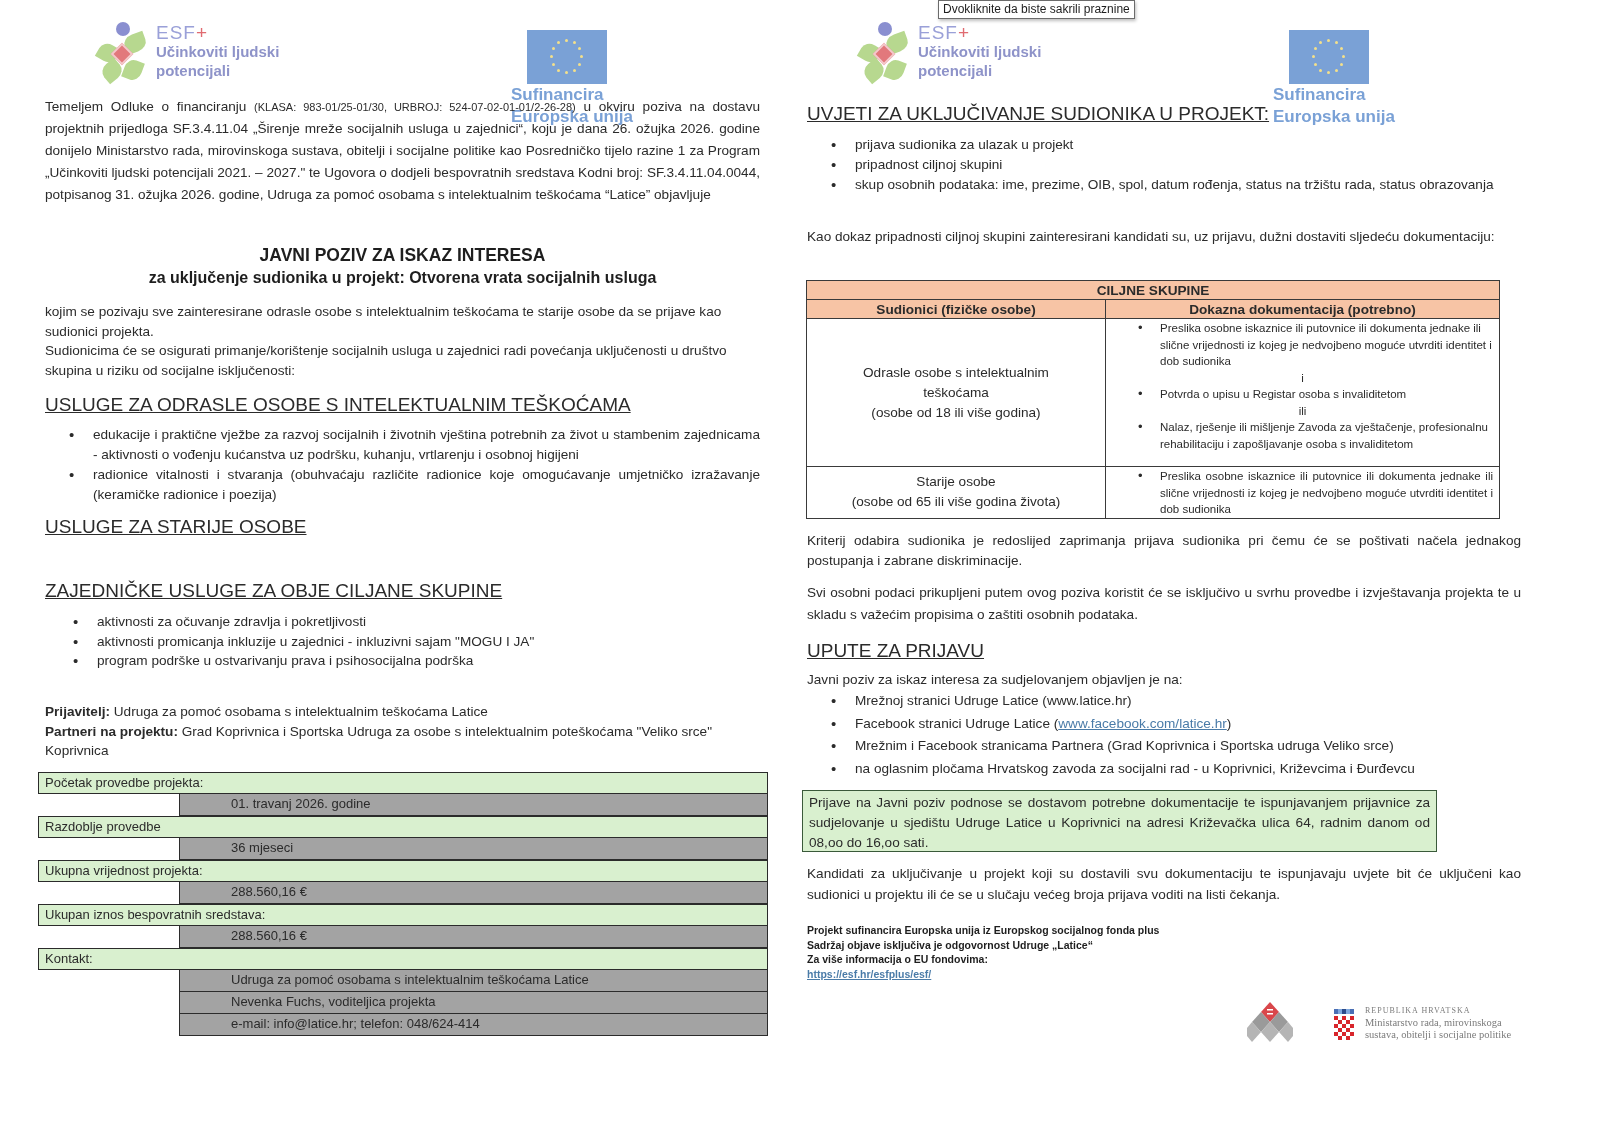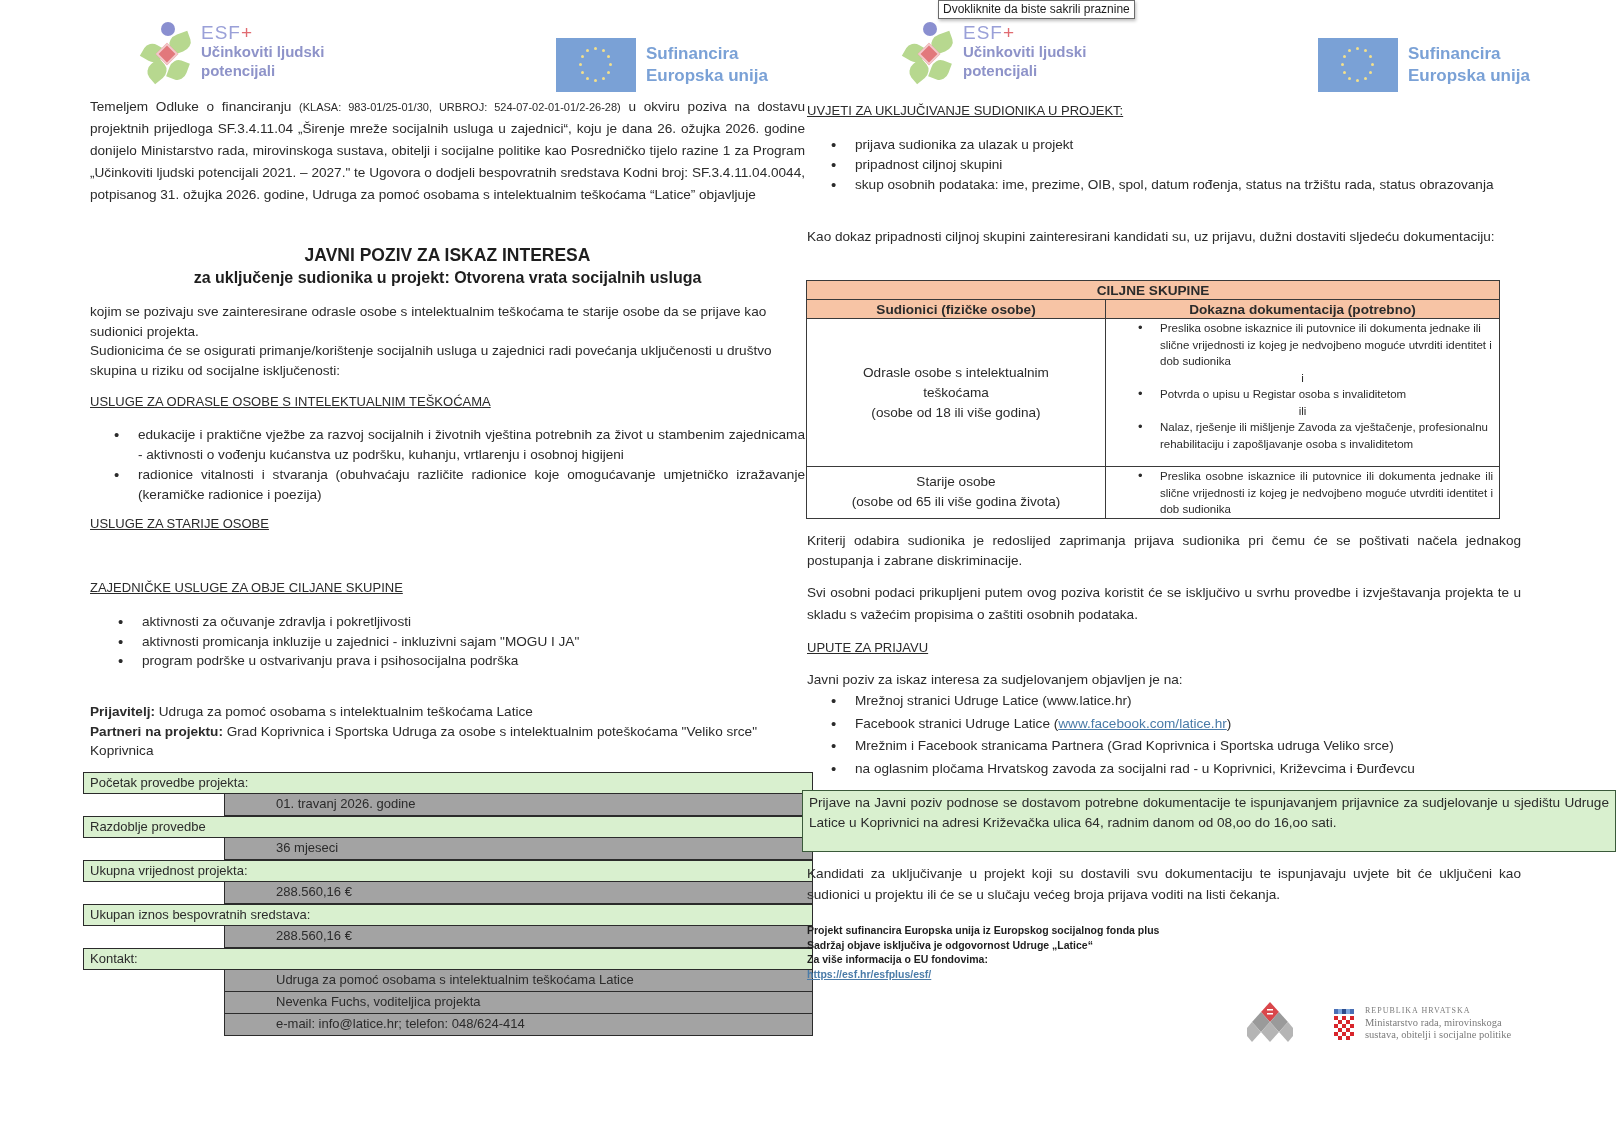--- a/index.html
+++ b/index.html
@@ -1,48 +1,48 @@
 <!DOCTYPE html>
 <html><head>
 <meta charset="utf-8">
 <style>
   * { box-sizing: border-box; margin: 0; padding: 0; }
   html, body { width: 1620px; height: 1127px; background: #ffffff; overflow: hidden; }
   body { font-family: "Liberation Sans", "DejaVu Sans", sans-serif; color: #2b2b2b; position: relative; }
 
-  .page { position: absolute; top: 0; height: 1127px; margin-left: 45px; }
+  .page { position: absolute; top: 0; height: 1127px; }
   .page-left { left: 0; width: 810px; }
   .page-right { left: 810px; width: 810px; }
 
   
   .esf-logo { position: absolute; top: 20px; display: flex; align-items: center; }
   .esf-mark { width: 56px; height: 62px; position: relative; margin-right: 6px; }
   .esf-mark .dot { position: absolute; left: 22px; top: 2px; width: 14px; height: 14px; border-radius: 50%; background: #8a8fd0; }
   .esf-mark .petal { position: absolute; background: #b7d88f; border-radius: 50% 0 50% 0; }
   .esf-mark .p1 { left: 30px; top: 14px; width: 22px; height: 18px; transform: rotate(-20deg); }
   .esf-mark .p2 { left: 4px; top: 24px; width: 20px; height: 18px; transform: rotate(30deg); }
   .esf-mark .p3 { left: 8px; top: 42px; width: 20px; height: 18px; transform: rotate(-40deg); }
   .esf-mark .p4 { left: 30px; top: 40px; width: 18px; height: 20px; transform: rotate(20deg); }
   .esf-mark .diamond { position: absolute; left: 20px; top: 26px; width: 16px; height: 16px; background: #e2787c; transform: rotate(45deg); border: 2px solid #f3c9cb; }
   .esf-text { line-height: 19px; }
   .esf-text .esf-top { font-size: 19px; color: #9aa0d8; font-weight: 400; letter-spacing: 1px; }
   .esf-text .esf-top .plus { color: #e06b71; }
   .esf-text .esf-line { font-size: 15px; color: #8e93c9; font-weight: bold; }
 
-  .eu-logo { position: absolute; top: 38px; display: flex; align-items: center; }
+  .eu-logo { position: absolute; top: 30px; display: flex; align-items: center; flex-direction: column; }
   .eu-flag { width: 80px; height: 54px; background: #7aa1d6; position: relative; margin-right: 10px; }
   .eu-flag .star { position: absolute; width: 3px; height: 3px; background: #f3e08a; border-radius: 50%; }
   .eu-text { font-size: 17px; color: #7aa1d6; font-weight: bold; line-height: 22px; }
 
   
   .p { position: absolute; font-size: 13.6px; line-height: 22px; text-align: justify; color: #2b2b2b; }
   .p .small { font-size: 11px; }
   .title-main { position: absolute; font-size: 17.5px; font-weight: bold; text-align: center; color: #1e1e1e; }
   .title-sub { position: absolute; font-size: 16px; font-weight: bold; text-align: center; color: #1e1e1e; }
-  .heading { position: absolute; font-size: 13px; text-decoration: underline; color: #2b2b2b; }
+  .heading { position: absolute; font-size: 19px; text-decoration: underline; color: #2b2b2b; }
   ul.bullets { position: absolute; list-style: none; font-size: 13.6px; line-height: 20px; color: #2b2b2b; }
   ul.bullets li { position: relative; padding-left: 48px; text-align: justify; }
   ul.bullets li::before { content: "\2022"; position: absolute; left: 24px; top: 0; font-size: 15px; }
   .bold { font-weight: bold; }
 
   
   .info-table { position: absolute; left: 38px; top: 772px; width: 730px; }
   .info-label { height: 22px; background: #d9f0cf; border: 1.5px solid #2b2b2b; font-size: 13px; line-height: 19px; padding-left: 6px; margin-bottom: 0; }
   .info-value { margin-left: 141px; height: 22px; border: 1.5px solid #2b2b2b; border-top: none; font-size: 13px; line-height: 20px; padding-left: 51px; background: #a3a3a3; }
 
@@ -50,21 +50,21 @@
   .tg-table { position: absolute; left: 806px; top: 280px; width: 694px; border-collapse: collapse; font-size: 13.6px; color: #2b2b2b; }
   .tg-table td, .tg-table th { border: 1.5px solid #3a3a3a; }
   .tg-table th { background: #f7c4a5; font-weight: bold; height: 19px; font-size: 13.6px; line-height: 17px; }
   .tg-table .group-cell { text-align: center; width: 299px; line-height: 20px; vertical-align: middle; }
   .tg-table .docs-cell { font-size: 11.5px; line-height: 16.5px; padding: 1px 6px 0 6px; vertical-align: top; }
   .docs-cell .doc-item { position: relative; padding-left: 48px; }
   .docs-cell .doc-item::before { content: "\2022"; position: absolute; left: 26px; top: 0; font-size: 13px; }
   .docs-cell .doc-conn { text-align: center; }
   .docs-cell .justify { text-align: justify; }
 
-  .green-box { position: absolute; left: 802px; top: 790px; width: 814px; height: 62px; background: #d9f0cf; border: 1.5px solid #3a5a3a; font-size: 13.6px; line-height: 20px; padding: 2px 6px; text-align: justify; color: #2b2b2b; }
+  .green-box { position: absolute; left: 802px; top: 790px; width: 635px; height: 62px; background: #d9f0cf; border: 1.5px solid #3a5a3a; font-size: 13.6px; line-height: 20px; padding: 2px 6px; text-align: justify; color: #2b2b2b; }
 
   .link { color: #4a7ba8; text-decoration: underline; }
 
   .footer-note { position: absolute; left: 807px; top: 923px; font-size: 10.5px; line-height: 14.5px; font-weight: bold; color: #1e1e1e; }
   .footer-note .link { font-weight: bold; }
 
   .tooltip { position: absolute; left: 938px; top: 0px; height: 19px; padding: 0 4px; border: 1px solid #6b6b6b; background: #ffffff; font-size: 12px; line-height: 17px; color: #1e1e1e; border-radius: 0; box-shadow: 1px 2px 3px rgba(0,0,0,0.25); white-space: nowrap; }
 
   .hz-logo { position: absolute; left: 1247px; top: 1000px; width: 46px; height: 42px; }
   .ministry-logo { position: absolute; left: 1333px; top: 1005px; display: flex; align-items: flex-end; }

